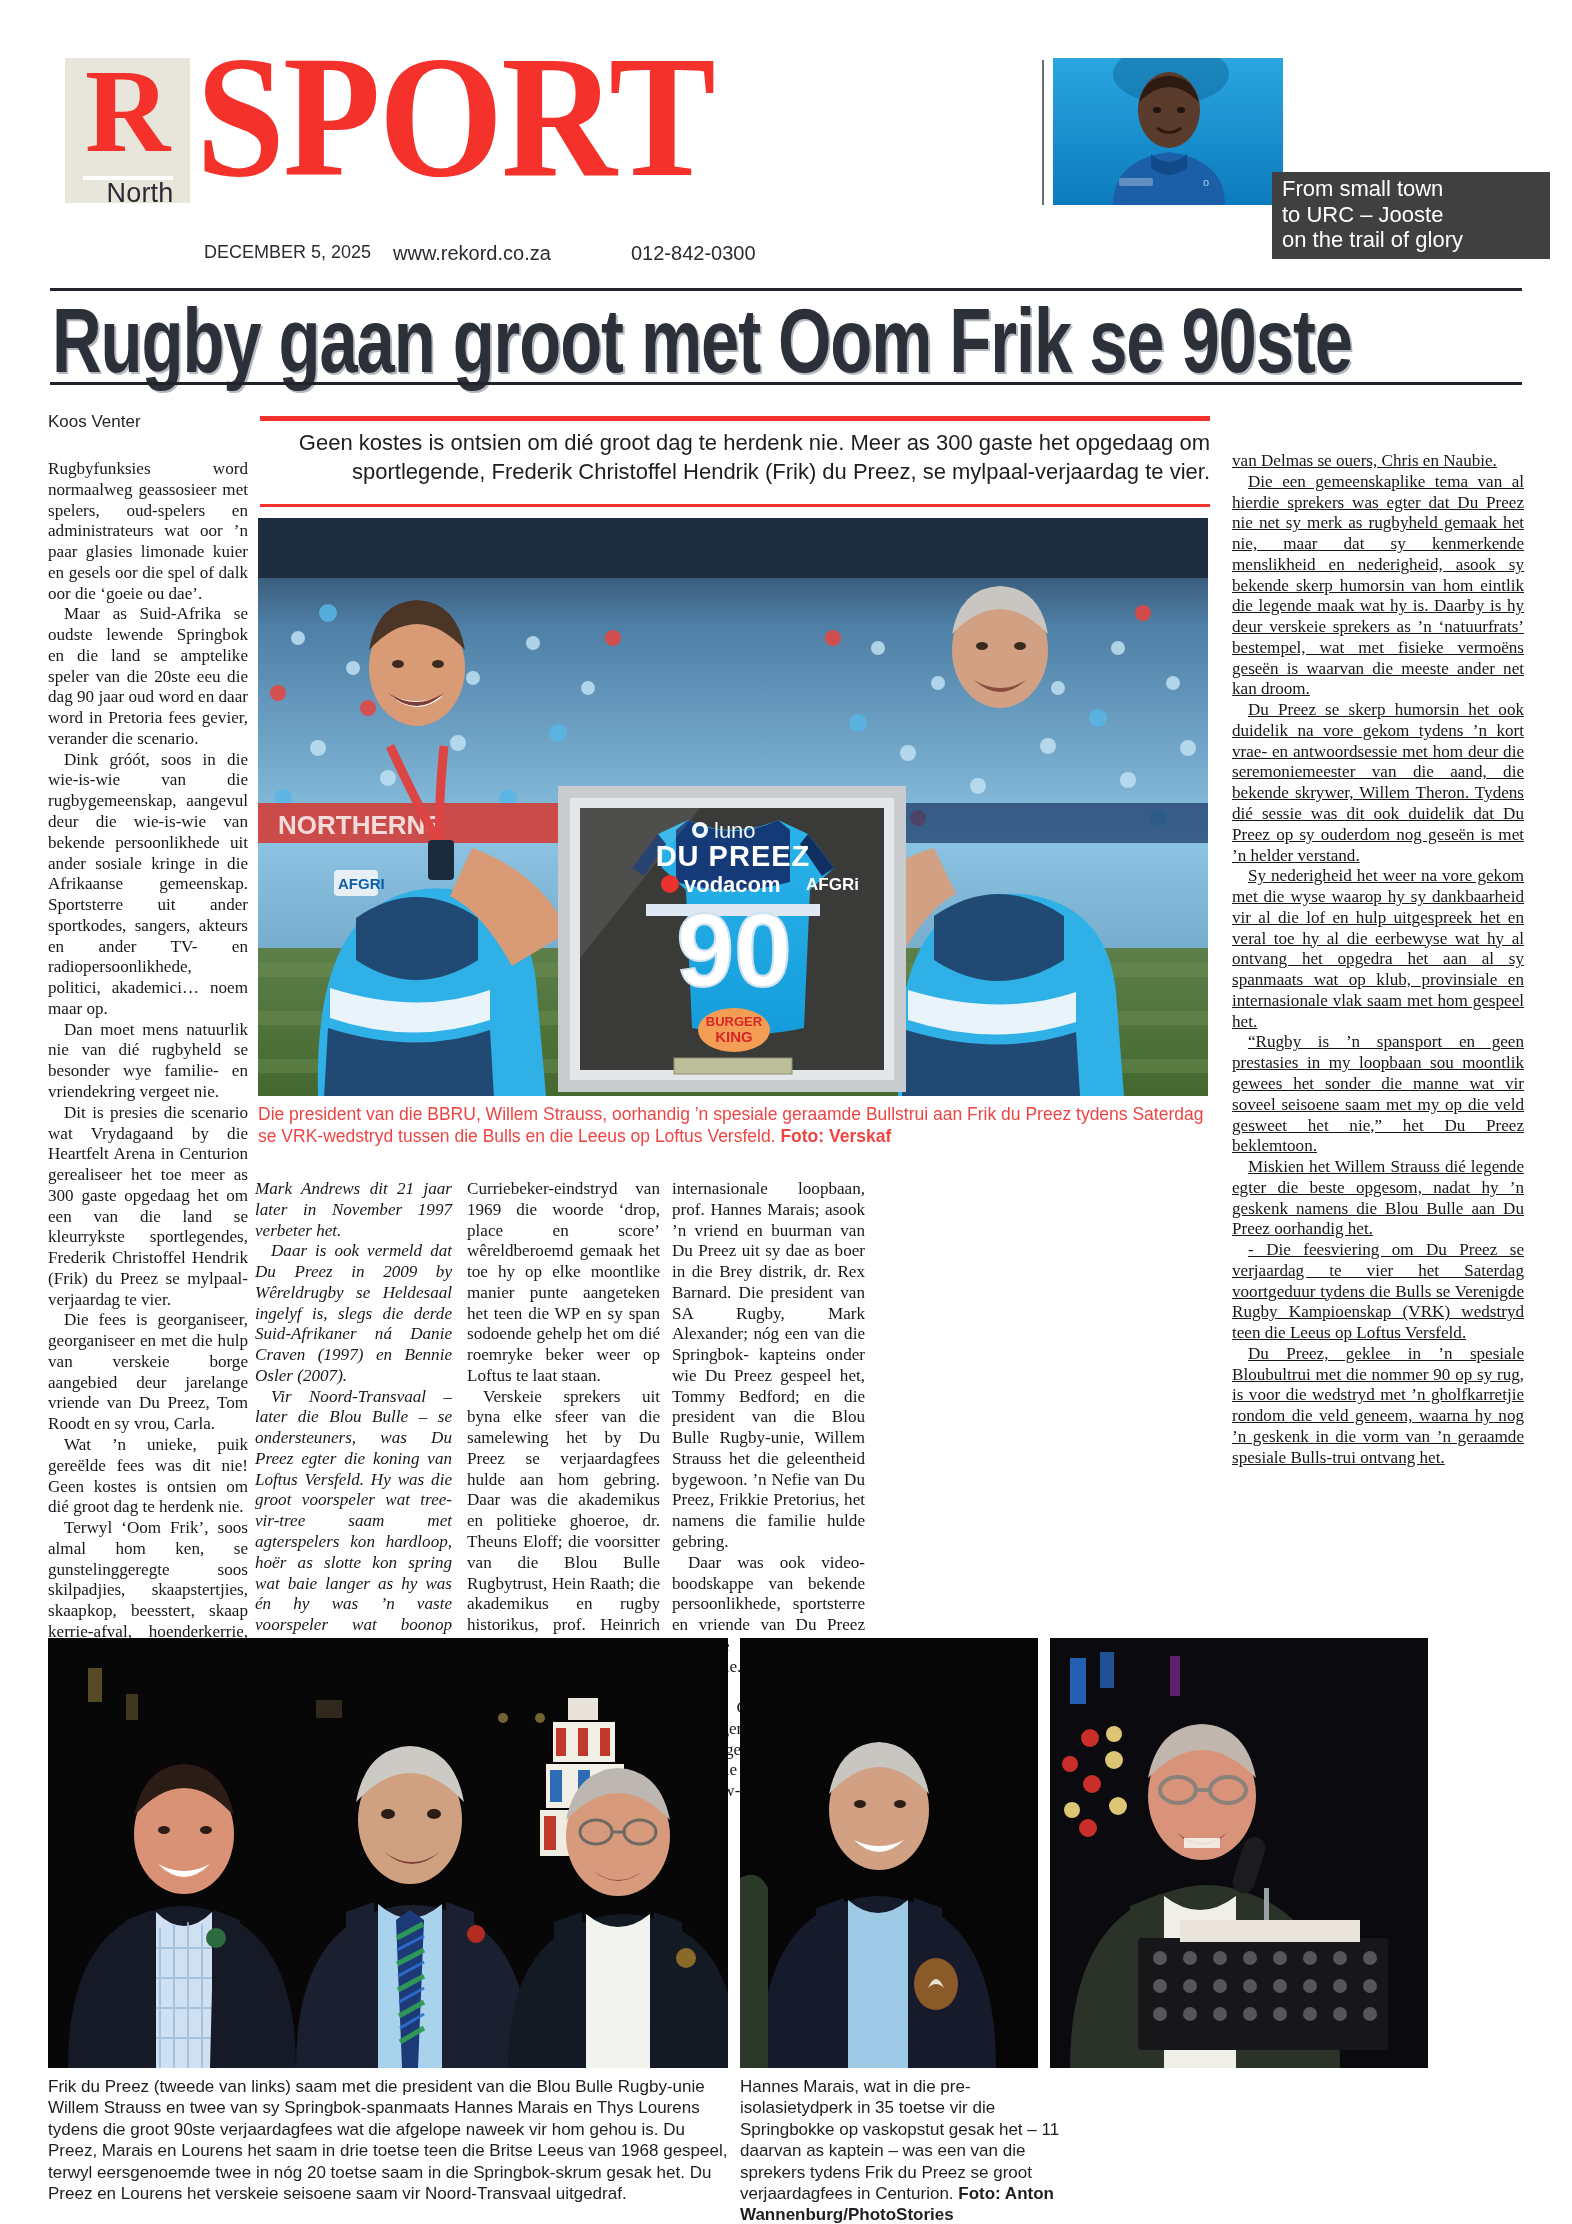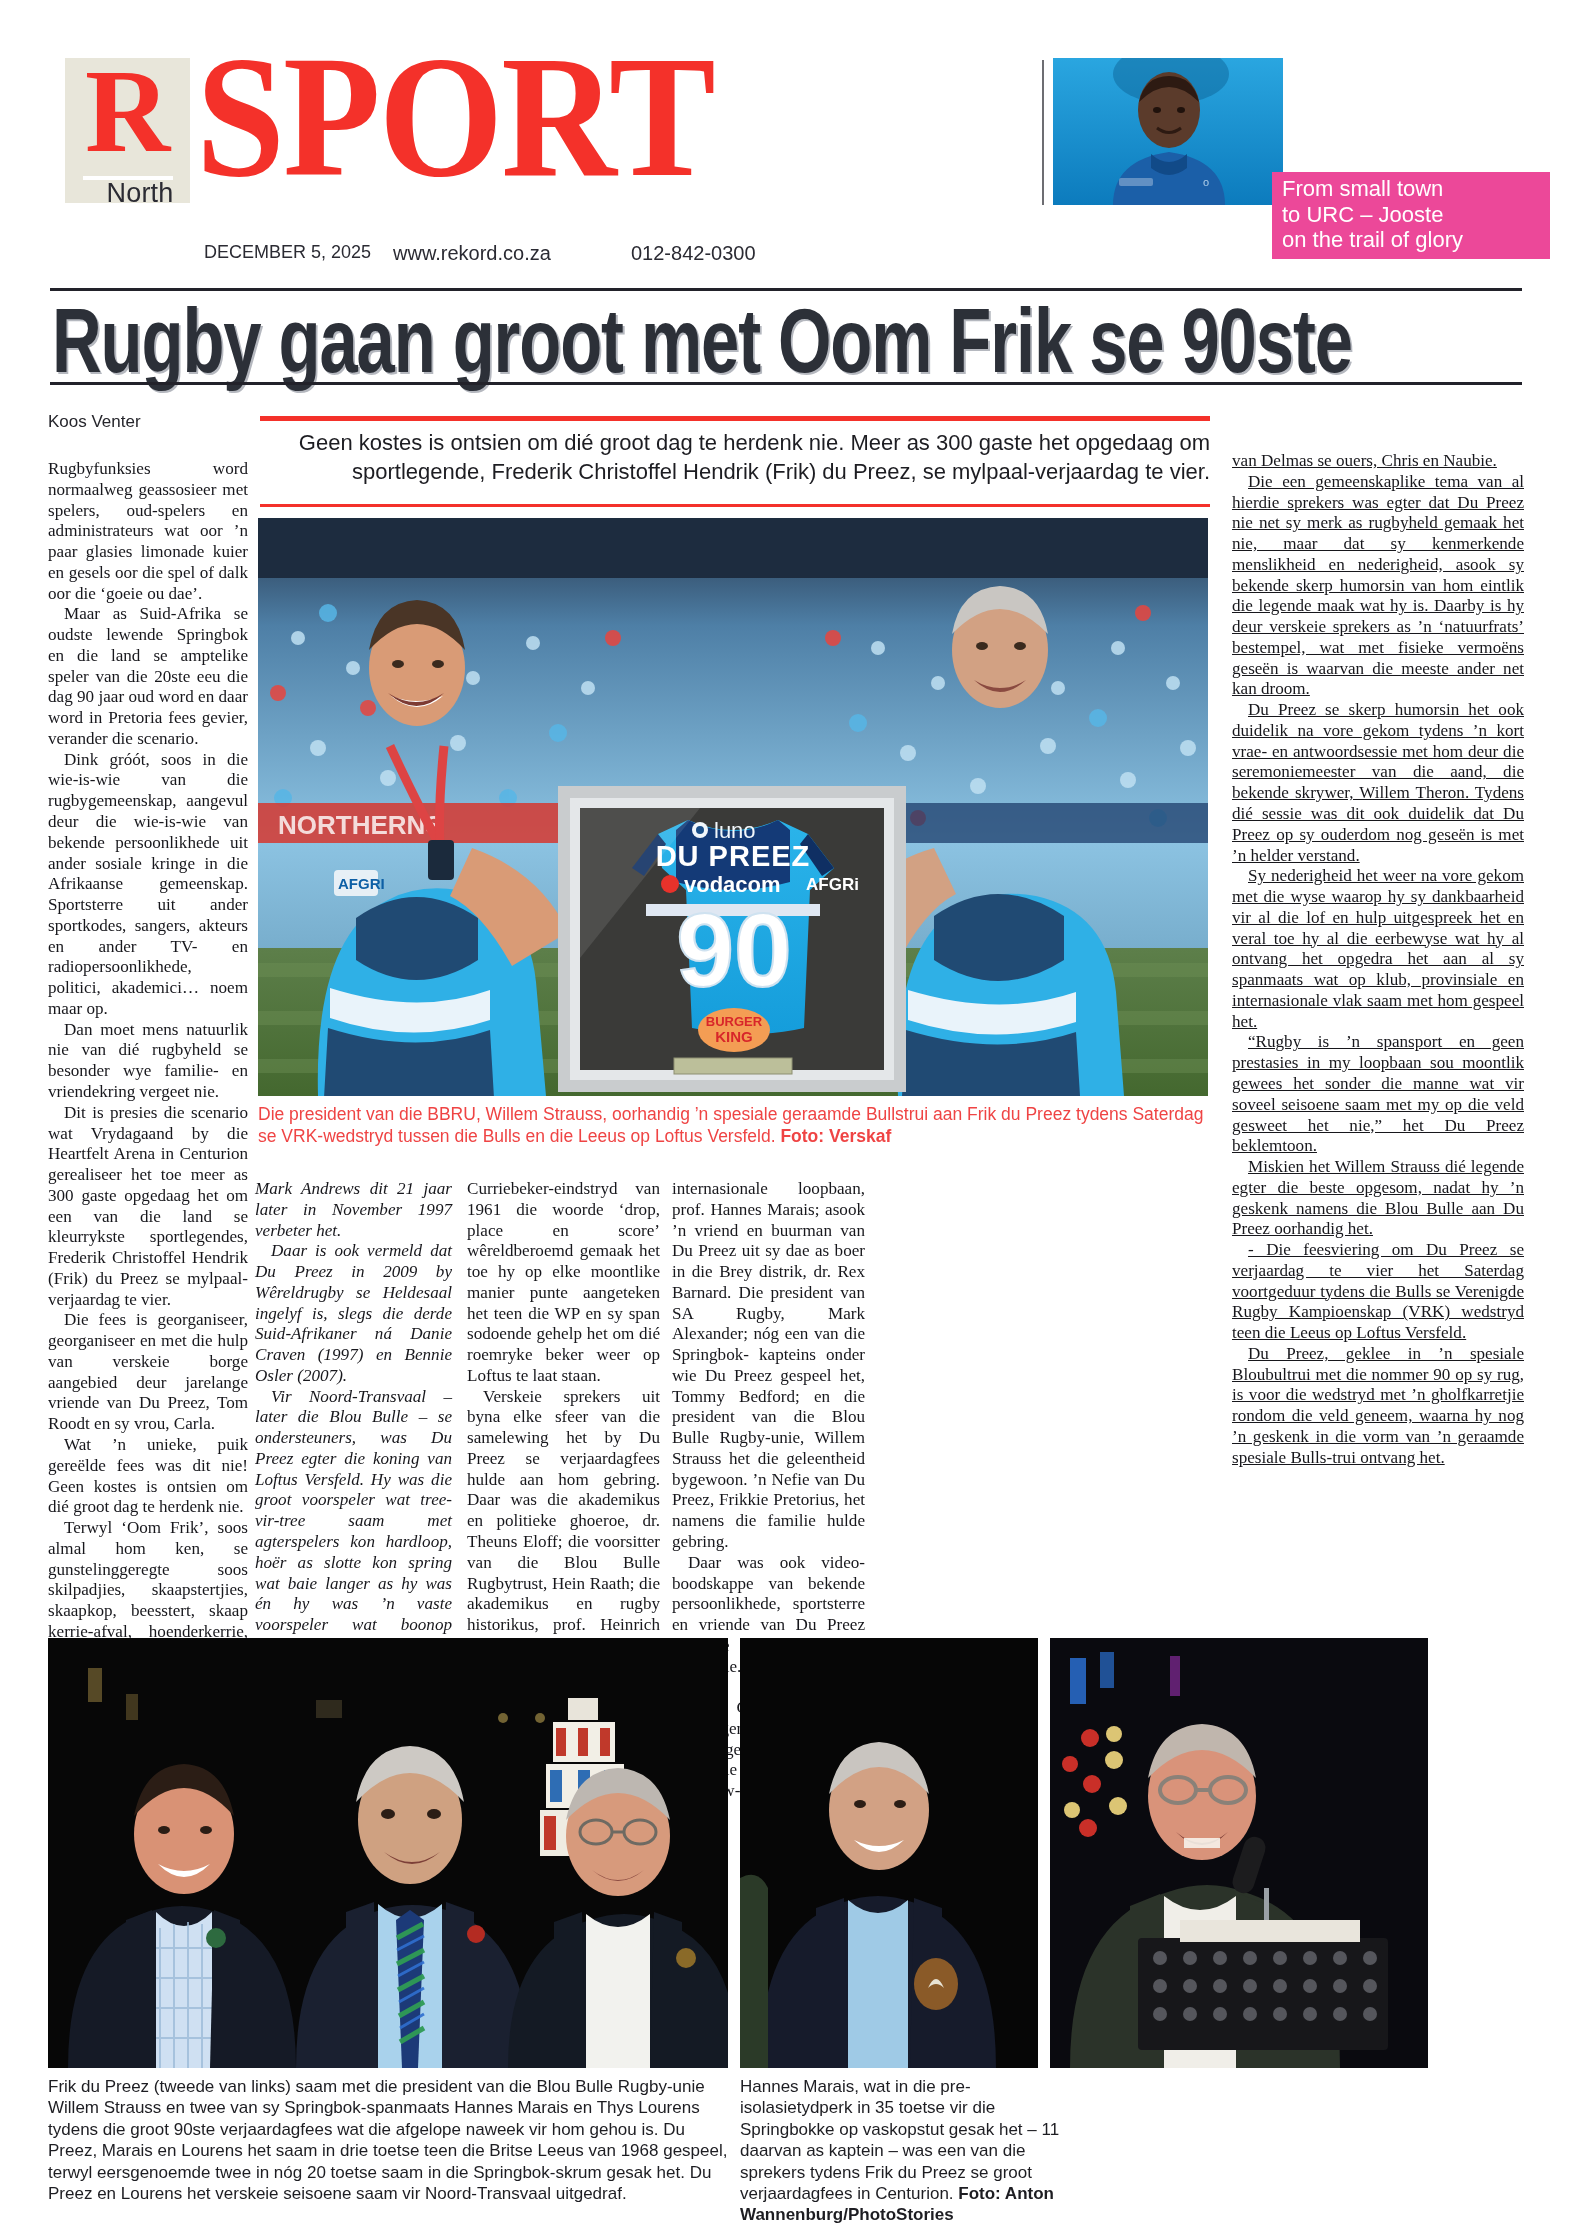--- a/index.html
+++ b/index.html
@@ -17,21 +17,21 @@
   .mh-sport{position:absolute;left:196px;top:30px;font-family:"Liberation Serif",serif;font-weight:700;
         font-size:160px;color:#f4312a;letter-spacing:-2px;line-height:1;
         transform:scaleY(1.08);transform-origin:left top;}
   .mh-info{position:absolute;left:196px;top:242px;width:740px;
         font-family:"Liberation Sans",sans-serif;font-size:18px;color:#2b2b33;}
   .mh-date{position:absolute;left:8px;top:0;}
   .mh-url{position:absolute;left:197px;top:0;font-size:20px;}
   .mh-phone{position:absolute;left:435px;top:0;font-size:20px;}
   .mh-vrule{position:absolute;left:1042px;top:60px;width:2px;height:145px;background:#6d6d72;}
   .mh-photo{position:absolute;left:1053px;top:58px;width:230px;height:147px;overflow:hidden;background:#0d85c8;}
-  .mh-banner{position:absolute;left:1272px;top:172px;width:278px;background:#ec4899;padding:4px 8px 6px 10px;
+  .mh-banner{position:absolute;left:1272px;top:172px;width:278px;background:#404040;padding:4px 8px 6px 10px;
         font-family:"Liberation Sans",sans-serif;color:#fff;font-size:22px;line-height:1.16;box-sizing:border-box;}
   .mh-banner div{white-space:nowrap;}
 
   
   .hl-rule-top{position:absolute;left:50px;top:288px;width:1472px;height:3px;background:#22222a;}
   .headline{position:absolute;left:52px;top:296px;width:1480px;
         font-family:"Liberation Sans",sans-serif;font-weight:700;font-size:74px;line-height:1;
         color:#2c3038;letter-spacing:-1.2px;transform:scaleX(.93) scaleY(1.22);transform-origin:left top;
         text-shadow:2px 2px 0 rgba(120,125,138,.55);white-space:nowrap;}
   .hl-rule-bot{position:absolute;left:50px;top:382px;width:1472px;height:3px;background:#22222a;}
@@ -165,21 +165,21 @@
       <p>- Die feesviering om Du Preez se verjaardag te vier het Saterdag voortgeduur tydens die Bulls se Verenigde Rugby Kampioenskap (VRK) wedstryd teen die Leeus op Loftus Versfeld.</p>
       <p>Du Preez, geklee in ’n spesiale Bloubultrui met die nommer 90 op sy rug, is voor die wedstryd met ’n gholfkarretjie rondom die veld geneem, waarna hy nog ’n geskenk in die vorm van ’n geraamde spesiale Bulls-trui ontvang het.</p>
     </div>
   <div class="col col-b1">
       <p class="first">Mark Andrews dit 21 jaar later in November 1997 verbeter het.</p>
       <p>Daar is ook vermeld dat Du Preez in 2009 by Wêreldrugby se Heldesaal ingelyf is, slegs die derde Suid-Afrikaner ná Danie Craven (1997) en Bennie Osler (2007).</p>
       <p>Vir Noord-Transvaal – later die Blou Bulle – se ondersteuners, was Du Preez egter die koning van Loftus Versfeld. Hy was die groot voorspeler wat tree-vir-tree saam met agterspelers kon hardloop, hoër as slotte kon spring wat baie langer as hy was én hy was ’n vaste voorspeler wat boonop sekuur pale toe kon skop.</p>
       <p>In Pretoria was hy net Frik, of Groot Frik, die rugbykolos wat tussen 1958 en 1971 in 109 wedstryde in die ligbloutrui van Noord-Transvaal uitgedraf het. Hy is die man wat ná die</p>
     </div>
   <div class="col col-b2">
-      <p class="first">Curriebeker-eindstryd van 1961 die woorde ‘drop, place en score’ wêreldberoemd gemaak het toe hy op elke moontlike manier punte aangeteken het teen die WP en sy span sodoende gehelp het om dié roemryke beker weer op Loftus te laat staan.</p>
+      <p class="first">Curriebeker-eindstryd van 1969 die woorde ‘drop, place en score’ wêreldberoemd gemaak het toe hy op elke moontlike manier punte aangeteken het teen die WP en sy span sodoende gehelp het om dié roemryke beker weer op Loftus te laat staan.</p>
       <p>Verskeie sprekers uit byna elke sfeer van die samelewing het by Du Preez se verjaardagfees hulde aan hom gebring. Daar was die akademikus en politieke ghoeroe, dr. Theuns Eloff; die voorsitter van die Blou Bulle Rugbytrust, Hein Raath; die akademikus en rugby historikus, prof. Heinrich Schulze; die uitvoerende direkteur en voorsitter van die SA Heldesaal, Johnny Burger; en die rugbylegende, André Markgraaff.</p>
       <p>Daarby was die voormalige Spingbok-stut en Du Preez se kaptein teen die einde van sy</p>
     </div>
   <div class="col col-b3">
       <p class="first">internasionale loopbaan, prof. Hannes Marais; asook ’n vriend en buurman van Du Preez uit sy dae as boer in die Brey distrik, dr. Rex Barnard. Die president van SA Rugby, Mark Alexander; nóg een van die Springbok- kapteins onder wie Du Preez gespeel het, Tommy Bedford; en die president van die Blou Bulle Rugby-unie, Willem Strauss het die geleentheid bygewoon. ’n Nefie van Du Preez, Frikkie Pretorius, het namens die familie hulde gebring.</p>
       <p>Daar was ook video-boodskappe van bekende persoonlikhede, sportsterre en vriende van Du Preez wat nie teenwoordig kon wees nie. Onder hulle tel die Springbok-vleuel, Gerrie Germishuys, die gholflegende, Gary Player, die sanger Steve Hofmeyr en die rugbyspelende Rossouw-broers en makro-boere</p>
     </div>
 
   <div class="mainphoto">
     <svg width="950" height="578" viewBox="0 0 950 578">

